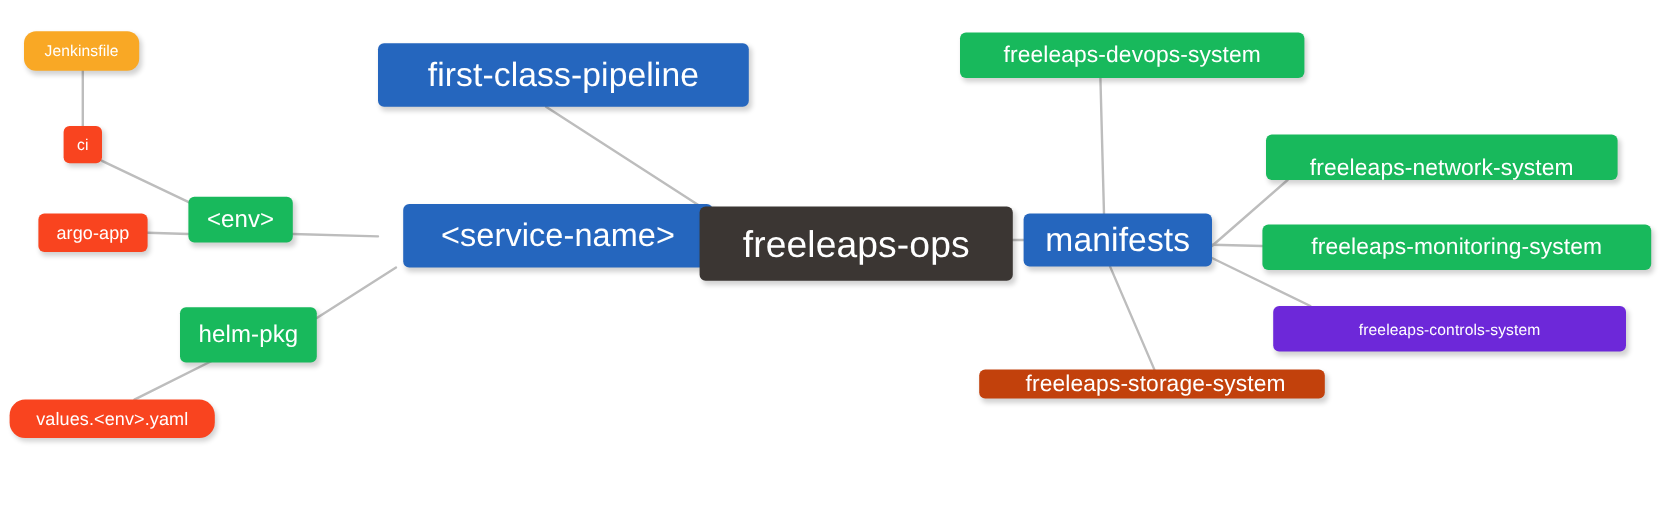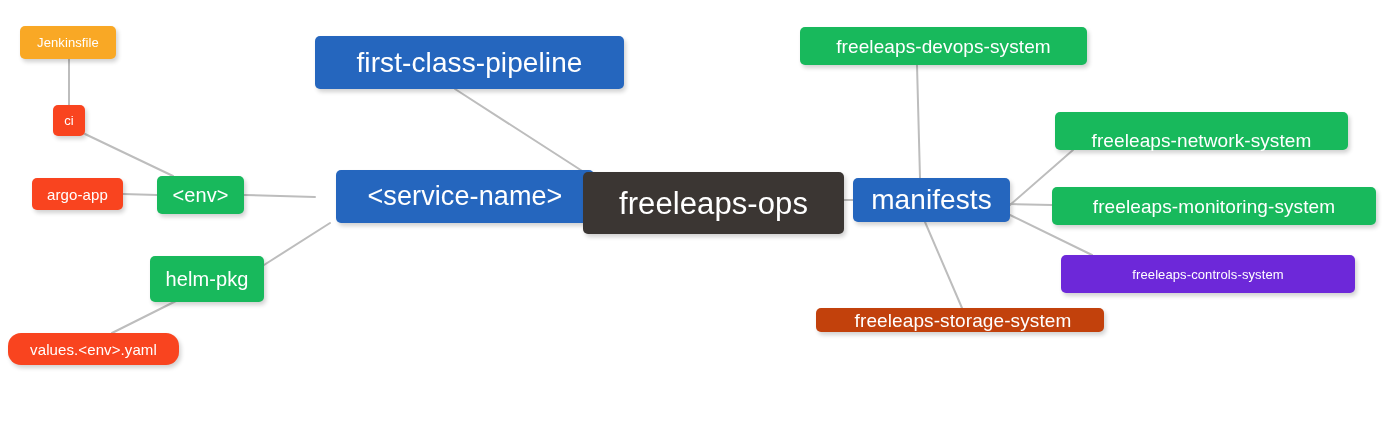--- a/index.html
+++ b/index.html
@@ -58,30 +58,30 @@
       <line x1="69" y1="105" x2="69" y2="59" stroke="#bdbdbd" stroke-width="2" stroke-linecap="round"></line>
       <line x1="157" y1="195" x2="123" y2="194" stroke="#bdbdbd" stroke-width="2" stroke-linecap="round"></line>
       <line x1="844" y1="200" x2="853" y2="200" stroke="#bdbdbd" stroke-width="2" stroke-linecap="round"></line>
       <line x1="920" y1="178" x2="917" y2="65" stroke="#bdbdbd" stroke-width="2" stroke-linecap="round"></line>
       <line x1="1010" y1="205" x2="1073" y2="150" stroke="#bdbdbd" stroke-width="2" stroke-linecap="round"></line>
       <line x1="1010" y1="204" x2="1052" y2="205" stroke="#bdbdbd" stroke-width="2" stroke-linecap="round"></line>
       <line x1="1010" y1="215" x2="1092" y2="255" stroke="#bdbdbd" stroke-width="2" stroke-linecap="round"></line>
       <line x1="925" y1="222" x2="962" y2="308" stroke="#bdbdbd" stroke-width="2" stroke-linecap="round"></line>
     </svg>
   <div id="node-layer">
-      <div class="node" style="left: 20px; top: 26px; width: 96px; height: 33px; background: rgb(249, 168, 37); font-size: 13px;">
+      <div class="node" style="left: 20px; top: 26px; width: 96px; height: 33px; background: rgb(249, 168, 37); font-size: 13px; border-radius: 10px;">
         <span class="node-label">Jenkinsfile</span>
       </div>
       <div class="node" style="left: 53px; top: 105px; width: 32px; height: 31px; background: rgb(249, 68, 31); font-size: 13px;">
         <span class="node-label">ci</span>
       </div>
       <div class="node" style="left: 32px; top: 178px; width: 91px; height: 32px; background: rgb(249, 68, 31); font-size: 15px;">
         <span class="node-label">argo-app</span>
       </div>
-      <div class="node" style="left: 157px; top: 176px; width: 87px; height: 38px; background: rgb(24, 185, 92); font-size: 20px;">
+      <div class="node" style="left: 157px; top: 164px; width: 87px; height: 38px; background: rgb(24, 185, 92); font-size: 20px;">
         <span class="node-label">&lt;env&gt;</span>
       </div>
       <div class="node" style="left: 150px; top: 256px; width: 114px; height: 46px; background: rgb(24, 185, 92); font-size: 20px;">
         <span class="node-label">helm-pkg</span>
       </div>
       <div class="node" style="left: 8px; top: 333px; width: 171px; height: 32px; background: rgb(249, 68, 31); font-size: 15px; border-radius: 13px;">
         <span class="node-label">values.&lt;env&gt;.yaml</span>
       </div>
       <div class="node" style="left: 315px; top: 36px; width: 309px; height: 53px; background: rgb(37, 102, 190); font-size: 28px;">
         <span class="node-label">first-class-pipeline</span>

